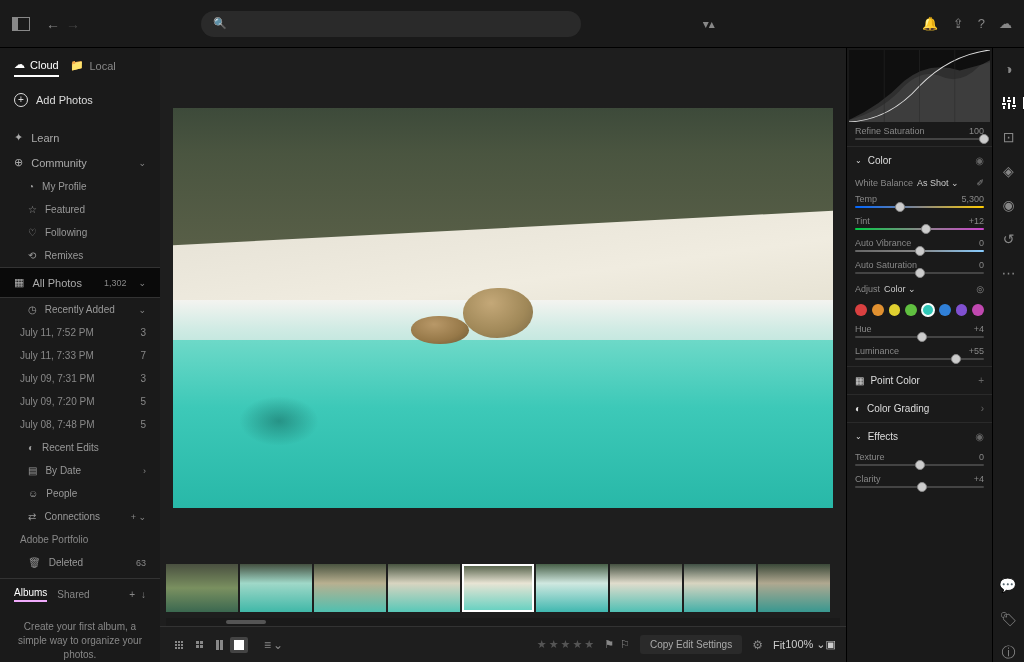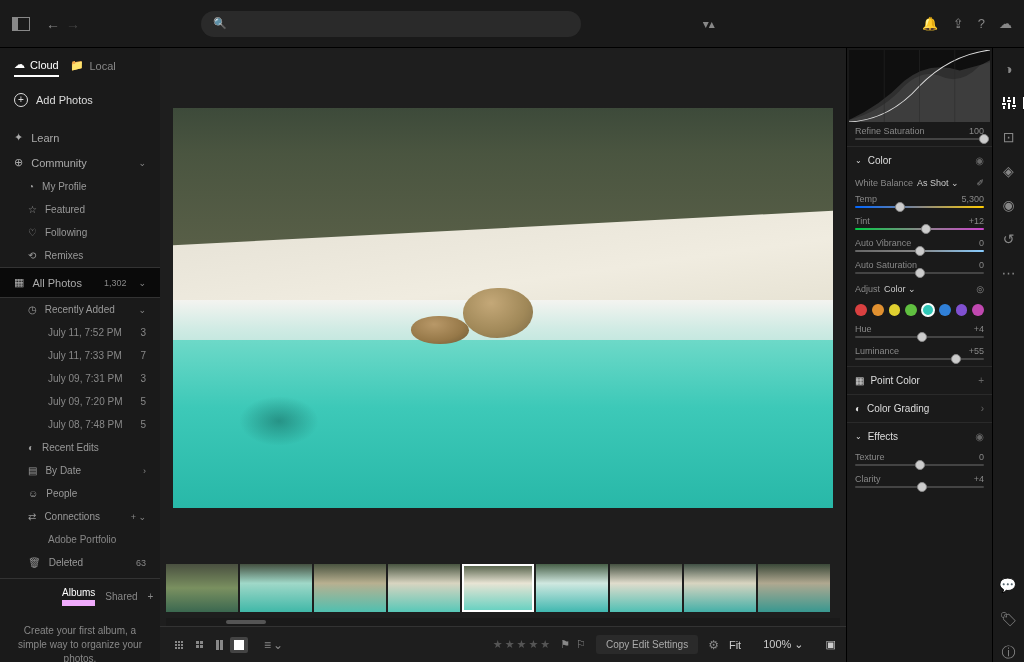--- a/index.html
+++ b/index.html
@@ -23,28 +23,28 @@
 
 
 .sidebar { width: 160px; background: #1a1a1a; display: flex; flex-direction: column; font-size: 11px; color: #aaa; }
 .tabs { display: flex; gap: 12px; padding: 10px 14px 6px; }
 .tab { display: flex; align-items: center; gap: 5px; color: #888; cursor: pointer; padding-bottom: 4px; }
 .tab.active { color: #fff; border-bottom: 2px solid #fff; }
 .add-photos { padding: 10px 14px; display: flex; align-items: center; gap: 8px; color: #ddd; cursor: pointer; }
 .plus-circle { width: 14px; height: 14px; border: 1px solid #ddd; border-radius: 50%; display: inline-flex; align-items: center; justify-content: center; font-size: 10px; line-height: 1; }
 .nav-item { padding: 6px 14px; display: flex; align-items: center; gap: 8px; cursor: pointer; color: #aaa; }
 .nav-item.indent { padding-left: 28px; font-size: 10px; color: #999; }
-.nav-item.indent2 { padding-left: 48px; font-size: 10px; color: #888; justify-content: space-between; }
+.nav-item.indent2 { padding-left: 20px; font-size: 10px; color: #888; justify-content: space-between; }
 .nav-item .chev { margin-left: auto; font-size: 9px; color: #888; }
 .nav-item .count { margin-left: auto; font-size: 9px; color: #888; }
 .all-photos-row { background: #0a0a0a; padding: 8px 14px; display: flex; align-items: center; gap: 8px; border-top: 1px solid #333; border-bottom: 1px solid #333; }
 .all-photos-row .count { margin-left: auto; font-size: 9px; color: #888; }
 .all-photos-row .chev { font-size: 9px; color: #888; margin-left: 4px; }
 .albums-header { display: flex; align-items: center; padding: 8px 14px; gap: 10px; border-top: 1px solid #333; margin-top: 4px; }
-.albums-header .lbl { color: #fff; border-bottom: 6px solid #f0abfc; padding-bottom: 2px; font-size: 10px; margin-left: 48px; }
+.albums-header .lbl { color: #fff; border-bottom: 2px solid #f0abfc; padding-bottom: 2px; font-size: 10px; }
 .albums-header .lbl2 { color: #888; font-size: 10px; }
 .albums-header .icons { margin-left: auto; display: flex; gap: 6px; color: #888; font-size: 10px; }
 .album-hint { padding: 10px 16px; text-align: center; color: #888; font-size: 10px; line-height: 1.4; }
 .sep { height: 1px; background: #2a2a2a; margin: 4px 0; }
 
 
 .center { flex: 1; background: #1e1e1e; display: flex; flex-direction: column; position: relative; }
 .canvas { flex: 1; display: flex; align-items: center; justify-content: center; padding: 10px 6px 4px; }
 .photo { width: 660px; height: 400px; position: relative; overflow: hidden; }
 .sky-band { position: absolute; top: 0; left: 0; right: 0; height: 38%; background: linear-gradient(180deg, #3d4a3a 0%, #4a5540 30%, #5a6048 100%); }
@@ -80,21 +80,21 @@
 .grid-ic2 span { background: currentColor; }
 .col-ic { display: flex; gap: 1px; }
 .col-ic span { width: 3px; height: 10px; background: currentColor; }
 .single-ic { width: 10px; height: 10px; background: currentColor; }
 .sort-btn { color: #888; font-size: 12px; cursor: pointer; margin-left: 6px; display: flex; gap: 2px; align-items: center; }
 .stars { display: flex; gap: 2px; color: #555; margin: 0 auto; }
 .stars span { font-size: 11px; }
 .flag-btns { display: flex; gap: 6px; color: #888; }
 .copy-edit { background: #2a2a2a; border: none; color: #aaa; padding: 4px 10px; border-radius: 3px; font-size: 10px; cursor: pointer; }
 .gear { color: #888; font-size: 12px; cursor: pointer; }
-.zoom { display: flex; gap: 22px; align-items: center; color: #ccc; margin-left: auto; }
+.zoom { display: flex; gap: 0; align-items: center; color: #ccc; margin-left: auto; }
 .zoom .fit { cursor: pointer; }
 .zoom .pct { cursor: pointer; }
 
 
 .rightpanel { width: 146px; background: #1a1a1a; display: flex; flex-direction: column; overflow-y: auto; font-size: 10px; border-left: 1px solid #000; }
 .histogram { height: 72px; background: #0f0f0f; margin: 2px; position: relative; overflow: hidden; }
 .histogram svg { width: 100%; height: 100%; }
 .slider-row { padding: 2px 8px 6px; }
 .slider-head { display: flex; justify-content: space-between; color: #888; font-size: 9px; margin-bottom: 2px; }
 .slider-track { height: 2px; background: #444; position: relative; border-radius: 1px; }

